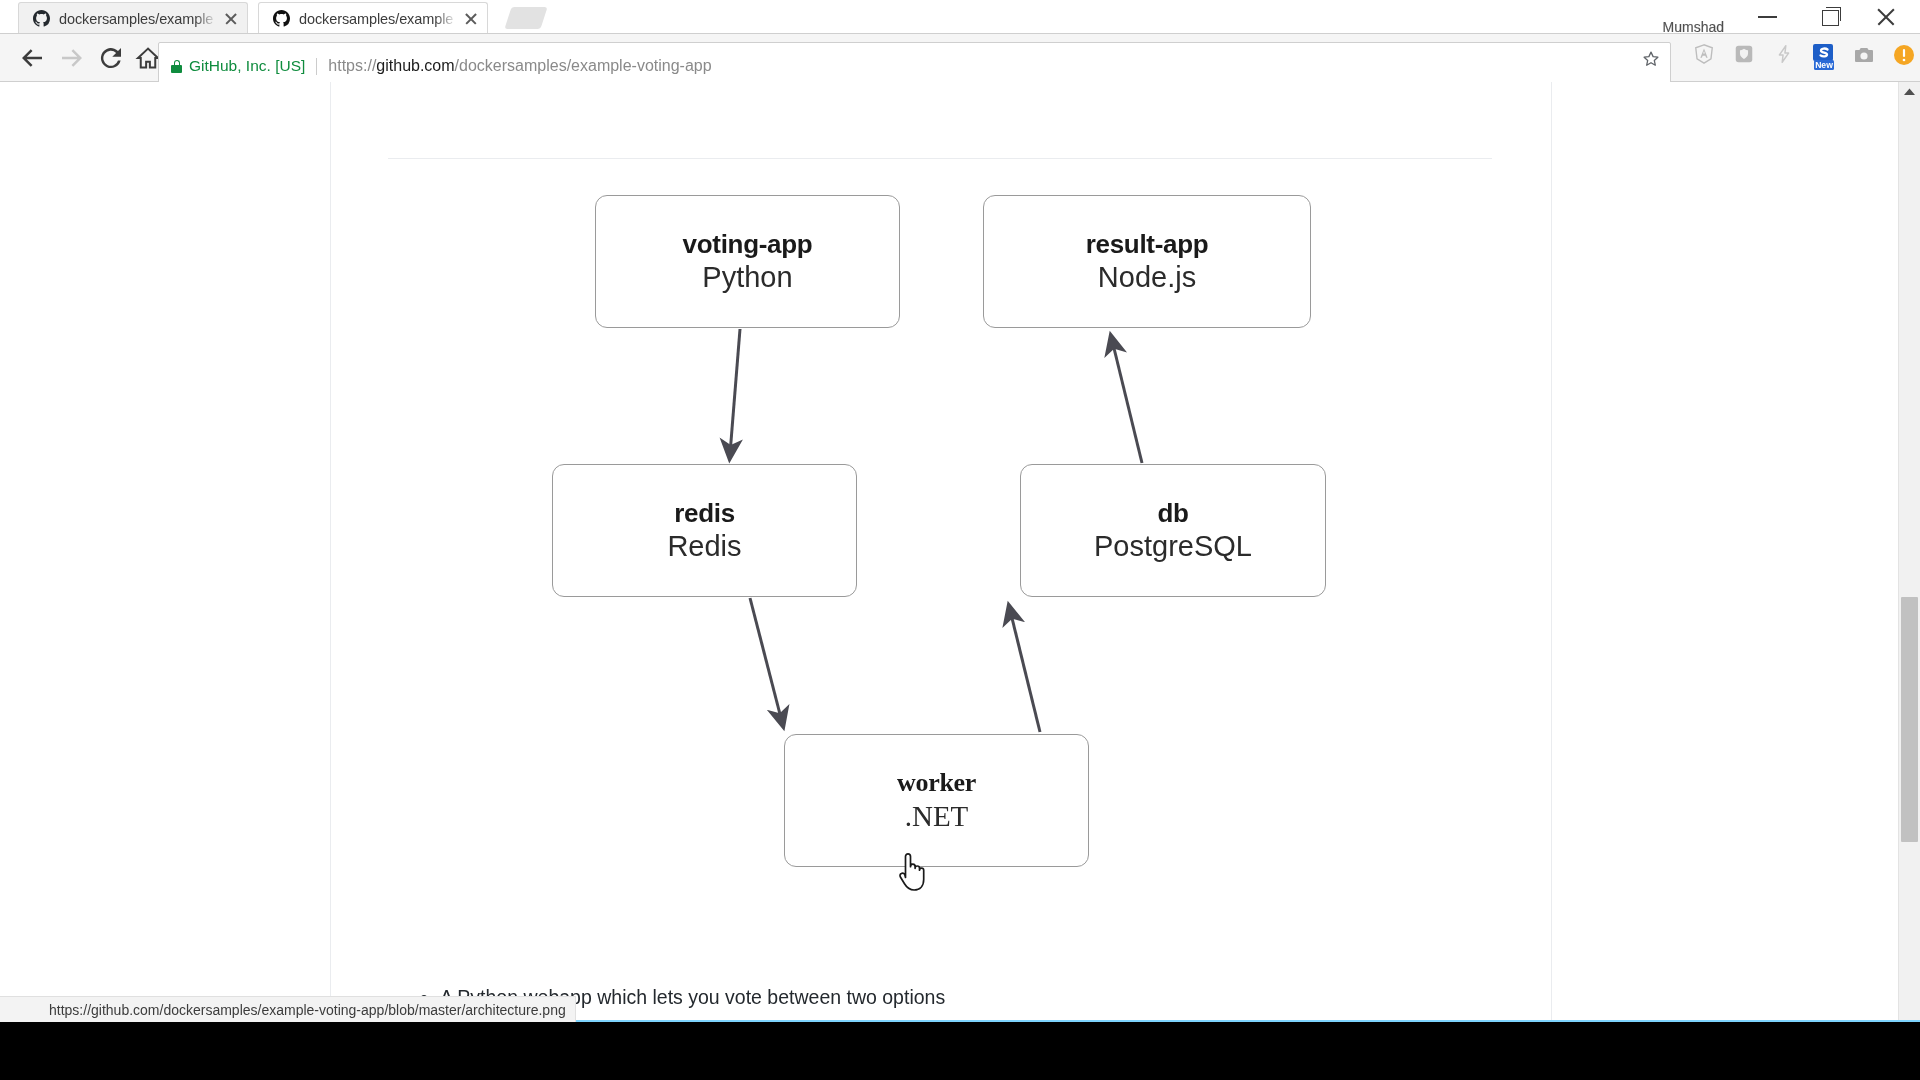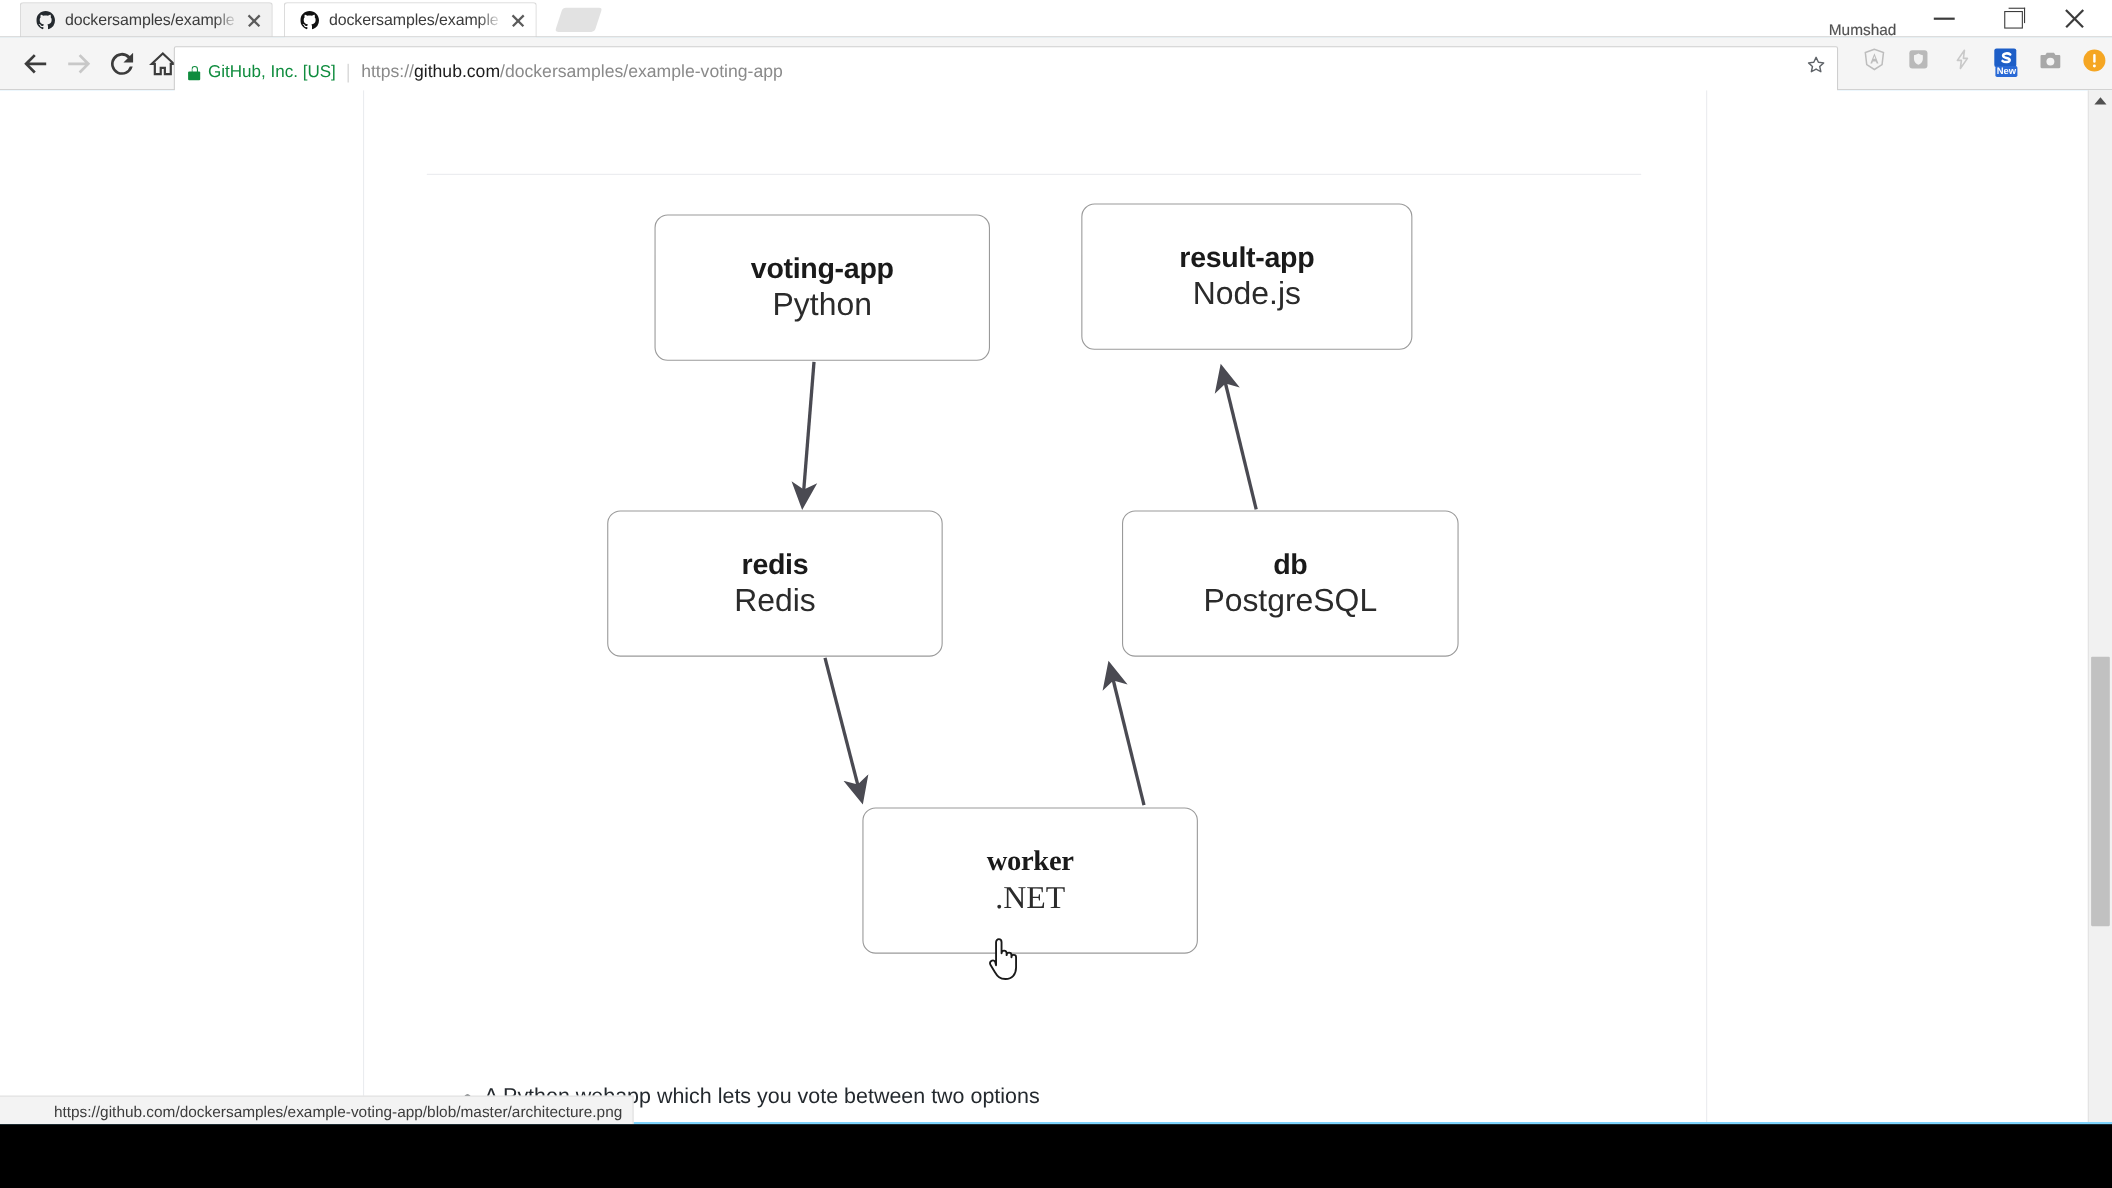--- a/index.html
+++ b/index.html
@@ -140,21 +140,21 @@
   .diagram { position: absolute; left: 330px; top: 0; width: 1222px; height: 938px; padding-left: 28px; }
   .node {
     position: absolute; border: 1.7px solid #9a9a9a; border-radius: 12px;
     background: #ffffff; display: flex; flex-direction: column;
     align-items: center; justify-content: center; text-align: center;
   }
   .node .n-title { font-size: 26px; font-weight: bold; color: #1a1a1a; line-height: 1.18; letter-spacing: -0.3px; }
   .node .n-sub   { font-size: 29px; font-weight: normal; color: #2b2b2b; line-height: 1.18; }
 
   .n-voting { left: 265px; top: 113px; width: 305px; height: 133px; }
-  .n-result { left: 653px; top: 103px; width: 301px; height: 133px; }
+  .n-result { left: 653px; top: 113px; width: 328px; height: 133px; }
   .n-redis  { left: 222px; top: 382px; width: 305px; height: 133px; }
   .n-db     { left: 690px; top: 382px; width: 306px; height: 133px; }
   .n-worker { left: 454px; top: 652px; width: 305px; height: 133px; font-family: Liberation Serif, serif; }
 
   .arrows { position: absolute; left: 0; top: 0; width: 1222px; height: 938px; pointer-events: none; }
 
   .bullets {
     position: absolute; left: 418px; top: 900px; width: 1050px;
     font-size: 19.5px; color: #24292e; line-height: 1.55;
   }

